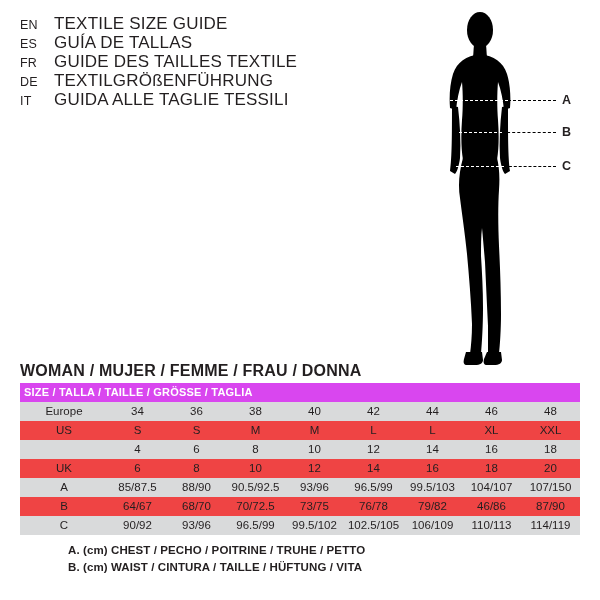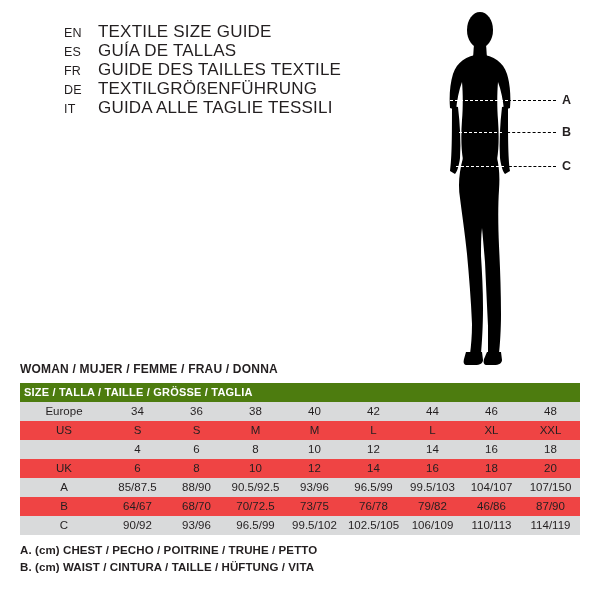--- a/index.html
+++ b/index.html
@@ -17,24 +17,23 @@
   }
   .page {
     position: relative;
     width: 600px;
     height: 600px;
   }
 
   
   .lang-block {
     position: absolute;
-    top: 22px;
+    top: 14px;
     left: 20px;
     width: 300px;
-    margin-left: 44px;
   }
   .lang-row {
     display: flex;
     align-items: baseline;
     height: 19px;
     line-height: 19px;
   }
   .lang-code {
     width: 34px;
     font-size: 12.5px;
@@ -72,21 +71,21 @@
     font-size: 12.5px;
     font-weight: bold;
     color: #231f20;
   }
 
   
   .woman-heading {
     position: absolute;
     top: 362px;
     left: 20px;
-    font-size: 12px;
+    font-size: 16px;
     font-weight: bold;
     letter-spacing: 0.2px;
   }
 
   
   .table-wrap {
     position: absolute;
     top: 383px;
     left: 20px;
     width: 560px;
@@ -105,21 +104,21 @@
     font-weight: normal;
   }
   table.size-table th.header-cell {
     text-align: left;
     padding-left: 4px;
     font-weight: bold;
     font-size: 11px;
     letter-spacing: 0.2px;
   }
   tr.header-row {
-    background: #4d7c0f;
+    background: #d946ef;
     color: #ffffff;
   }
   tr.row-shade {
     background: #d9dadb;
     padding-left: 40px;
   }
   tr.row-plain {
     background: #ef4444;
   }
   td.label-cell {
@@ -134,20 +133,21 @@
     position: absolute;
     top: 542px;
     left: 20px;
     width: 540px;
   }
   .footnote {
     font-size: 11.5px;
     font-weight: bold;
     line-height: 17px;
     letter-spacing: 0.1px;
+    margin-left: 48px;
   }
 </style>
 </head>
 <body>
 
 <div class="page">
 
   <div class="lang-block">
     <div class="lang-row">
       <div class="lang-code">EN</div>

